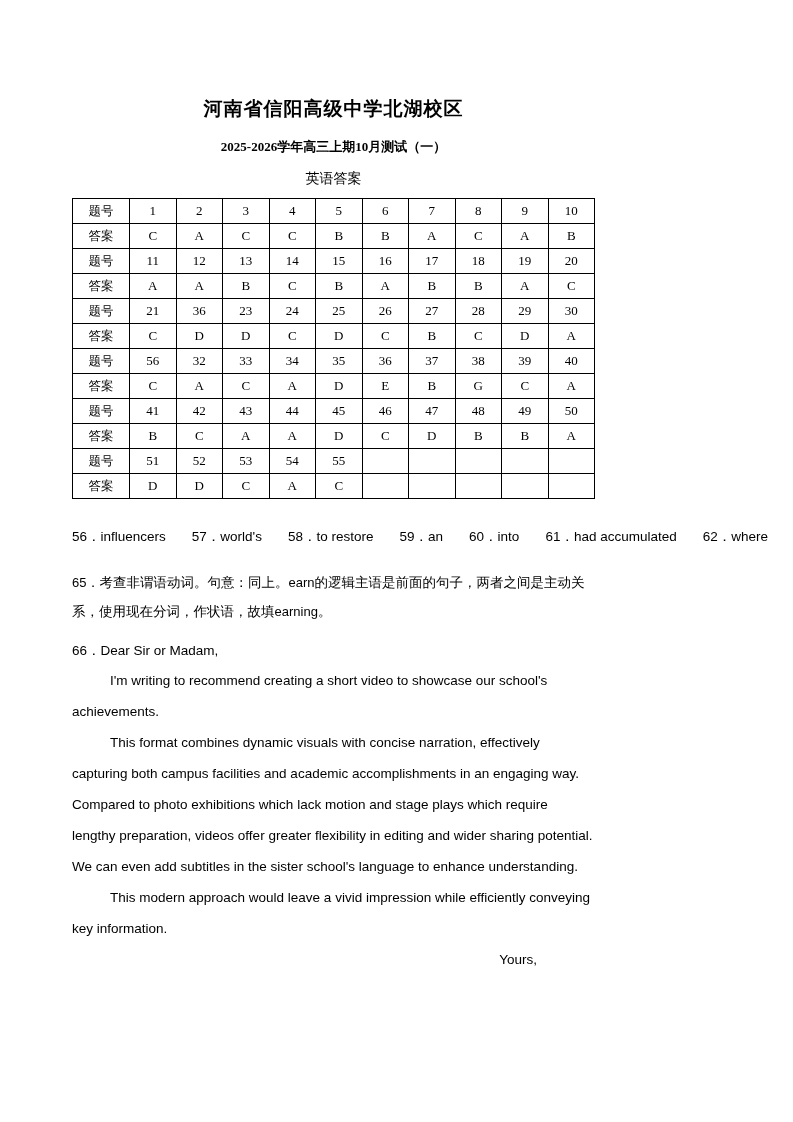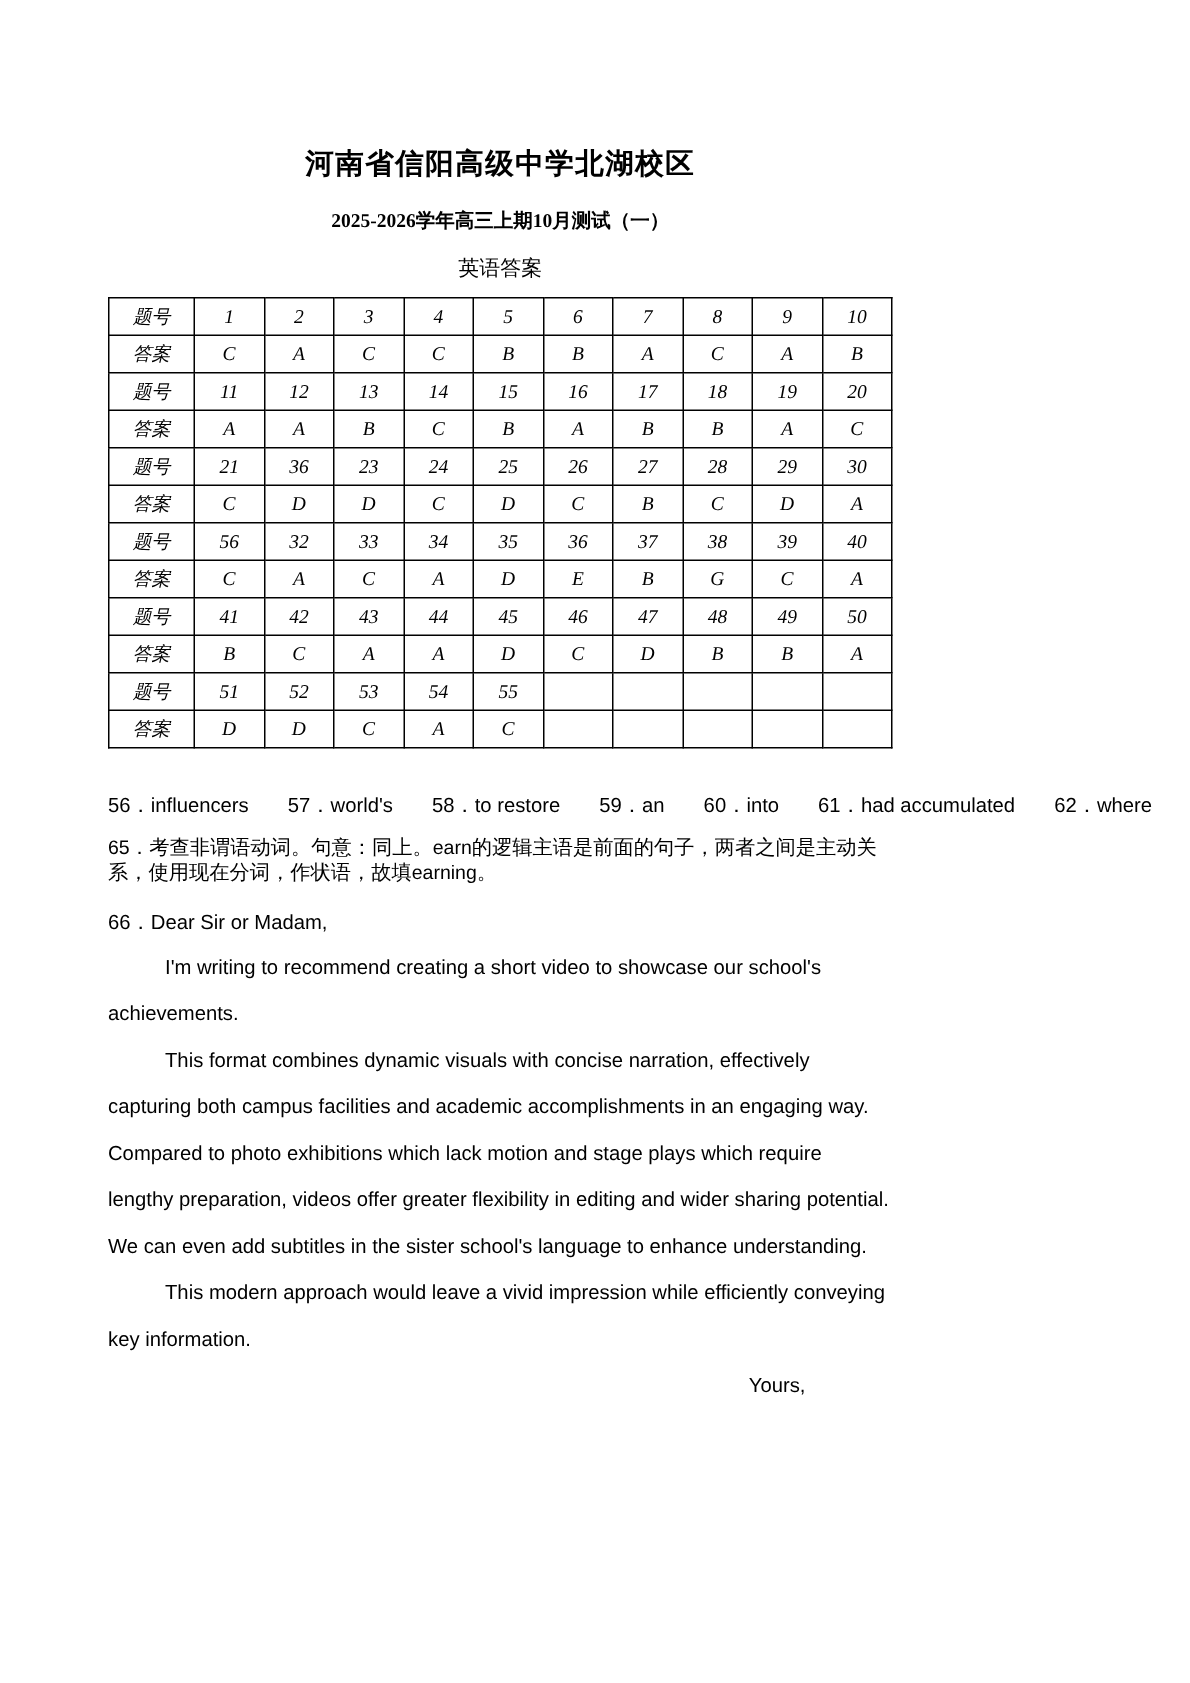--- a/index.html
+++ b/index.html
@@ -41,21 +41,20 @@
   .title3 {
     font-size: 14px;
     font-weight: normal;
     margin-bottom: 10px;
   }
   table.answers {
     border-collapse: collapse;
     width: 100%;
     table-layout: fixed;
     margin: 0 auto 22px auto;
-    font-style: italic;
   }
   table.answers td {
     border: 1px solid #000;
     height: 22px;
     text-align: center;
     vertical-align: middle;
     font-size: 13px;
     font-family: "Liberation Serif", serif;
   }
   table.answers td.label {
@@ -71,22 +70,22 @@
   }
   .fill-list .num {
     font-family: "Liberation Sans", sans-serif;
   }
   .fill-item {
     margin-right: 26px;
     white-space: nowrap;
   }
   .note {
     font-size: 13px;
-    line-height: 17px;
-    margin-top: 4px;
+    line-height: 29px;
+    margin-top: 16px;
     font-family: "Liberation Sans", sans-serif;
   }
   .note .cn {
     font-family: "Liberation Serif", serif;
     font-size: 13.5px;
   }
   .letter-head {
     font-size: 13.5px;
     font-family: "Liberation Sans", sans-serif;
     line-height: 29px;

